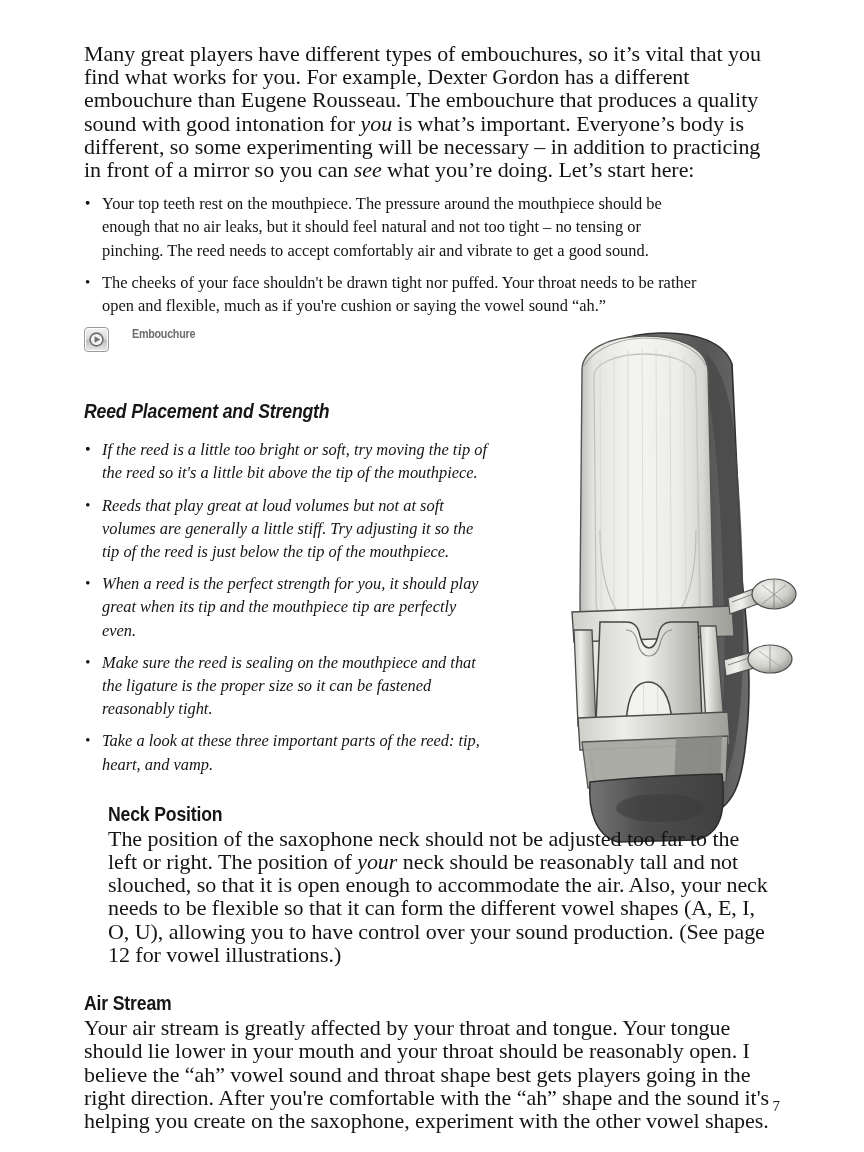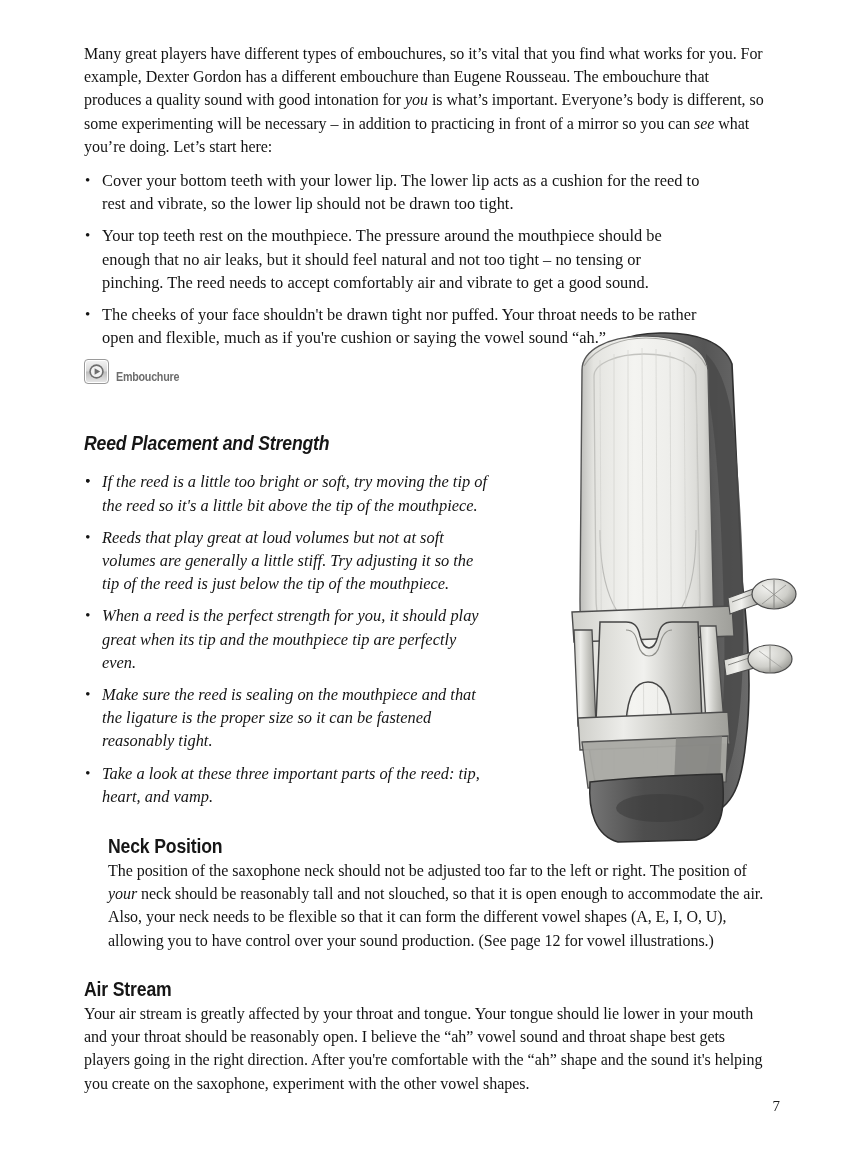--- a/index.html
+++ b/index.html
@@ -25,21 +25,21 @@
   
   .content {
     position: absolute;
     left: 84px;
     top: 42px;
     width: 686px;
   }
 
   p.body {
     margin: 0 0 0 0;
-    font-size: 16px;
+    font-size: 22px;
     line-height: 23.2px;
     text-align: left;
     letter-spacing: -0.05px;
     color: #141414;
   }
 
   ul.bullets {
     list-style: none;
     margin: 11px 0 0 0;
     padding: 0;
@@ -60,22 +60,22 @@
     font-size: 15px;
     line-height: 23.2px;
   }
 
   .list-indent-wide { margin-left: 64px; width: 622px; }
   .list-indent-narrow { margin-left: 64px; width: 404px; }
 
   
   .video-cue {
     display: flex;
-    align-items: flex-end;
-    gap: 7px;
+    align-items: flex-start;
+    gap: 23px;
     margin-top: 10px;
   }
   .play-badge {
     width: 23px;
     height: 23px;
     border-radius: 4px;
     background: linear-gradient(180deg, #f4f4f4 0%, #d9d9d9 48%, #bdbdbd 52%, #e9e9e9 100%);
     border: 1px solid #9a9a9a;
     box-shadow: inset 0 0 0 1px #ffffff;
     display: flex;
@@ -246,21 +246,21 @@
         <path d="M203,321 L226,338" stroke="#9a9a96" stroke-width="0.7"></path>
       </g>
     </svg>
   </div>
 
   <div class="content">
 
     <p class="body">Many great players have different types of embouchures, so it’s vital that you find what works for you. For example, Dexter Gordon has a different embouchure than Eugene Rousseau. The embouchure that produces a quality sound with good intonation for <em>you</em> is what’s important. Everyone’s body is different, so some experimenting will be necessary – in addition to practicing in front of a mirror so you can <em>see</em> what you’re doing. Let’s start here:</p>
 
     <ul class="bullets list-indent-wide">
-      <li><span class="dot">•</span><span>Cover your bottom teeth with your lower lip. The lower lip acts as a cushion for the reed to rest and vibrate, so the lower lip should not be drawn too tight.</span></li>
+      <li><span class="dot">•</span></li>
       <li><span class="dot">•</span><span>Your top teeth rest on the mouthpiece. The pressure around the mouthpiece should be enough that no air leaks, but it should feel natural and not too tight – no tensing or pinching. The reed needs to accept comfortably air and vibrate to get a good sound.</span></li>
       <li><span class="dot">•</span><span>The cheeks of your face shouldn't be drawn tight nor puffed. Your throat needs to be rather open and flexible, much as if you're cushion or saying the vowel sound “ah.”</span></li>
     </ul>
 
     <div class="video-cue">
       <span class="play-badge">
         <svg width="17" height="17" viewBox="0 0 17 17">
           <circle cx="8.5" cy="8.5" r="7.2" fill="#6e6e6e"></circle>
           <circle cx="8.5" cy="8.5" r="5.6" fill="#f2f2f2"></circle>
           <polygon points="6.6,5.2 12.2,8.5 6.6,11.8" fill="#6e6e6e"></polygon>

